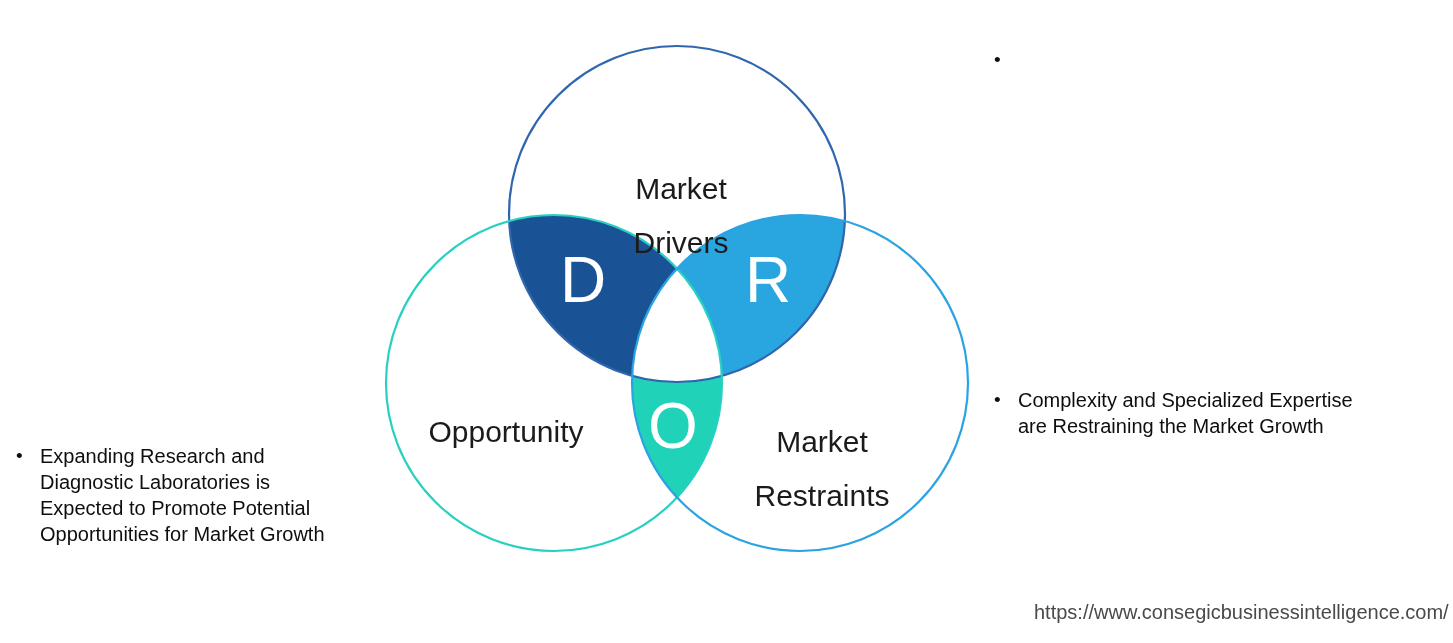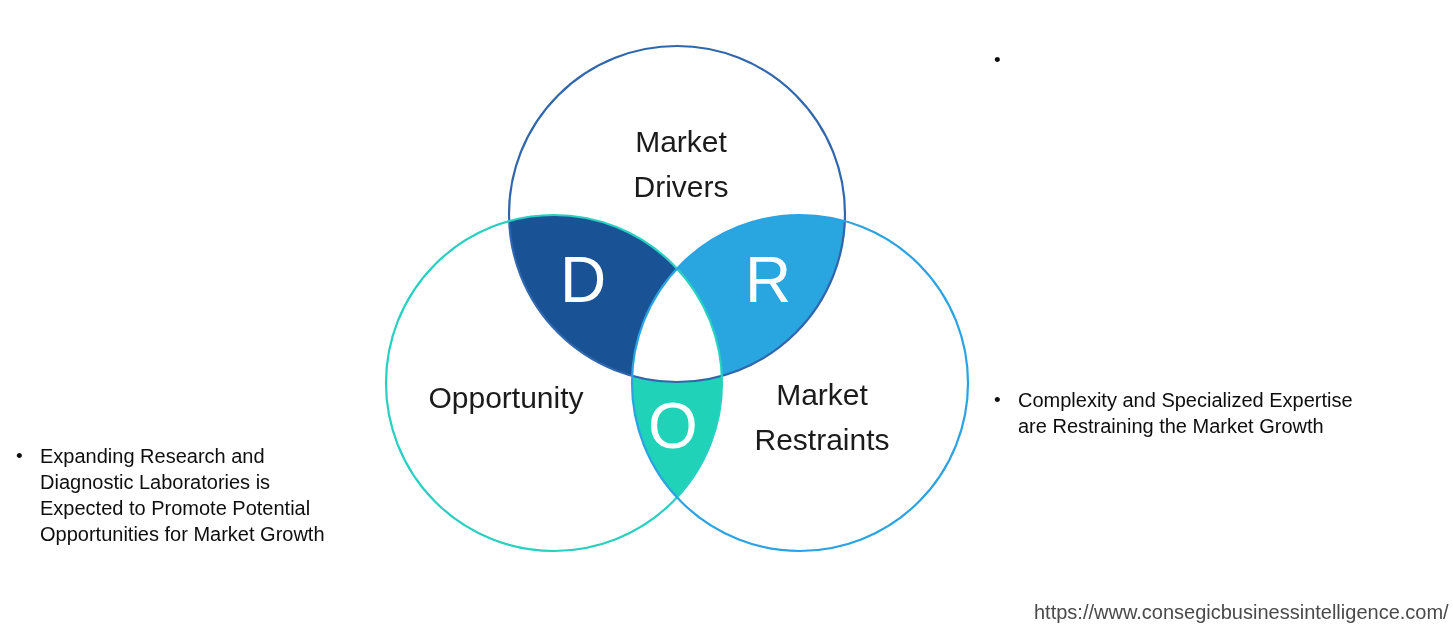--- a/index.html
+++ b/index.html
@@ -29,27 +29,28 @@
   .lens-letter {
     font-family: "Liberation Sans", sans-serif;
     font-size: 64px;
     font-weight: 400;
     fill: #ffffff;
     text-anchor: middle;
   }
   .vlabel {
     position: absolute;
     font-size: 30px;
-    line-height: 45px;
+    line-height: 54px;
     color: #1b1b1b;
     text-align: center;
     white-space: pre-line;
+    margin-top: 43px;
   }
   .label-drivers    { left: 581px; top: 119px; width: 200px; }
-  .label-opportunity{ left: 396px; top: 375px; width: 220px; }
+  .label-opportunity{ left: 396px; top: 362px; width: 220px; }
   .label-restraints { left: 722px; top: 372px; width: 200px; }
   .bullet {
     position: absolute;
     display: flex;
     align-items: flex-start;
     font-size: 20px;
     line-height: 26px;
     color: #0e0e0e;
   }
   .bullet .marker {

